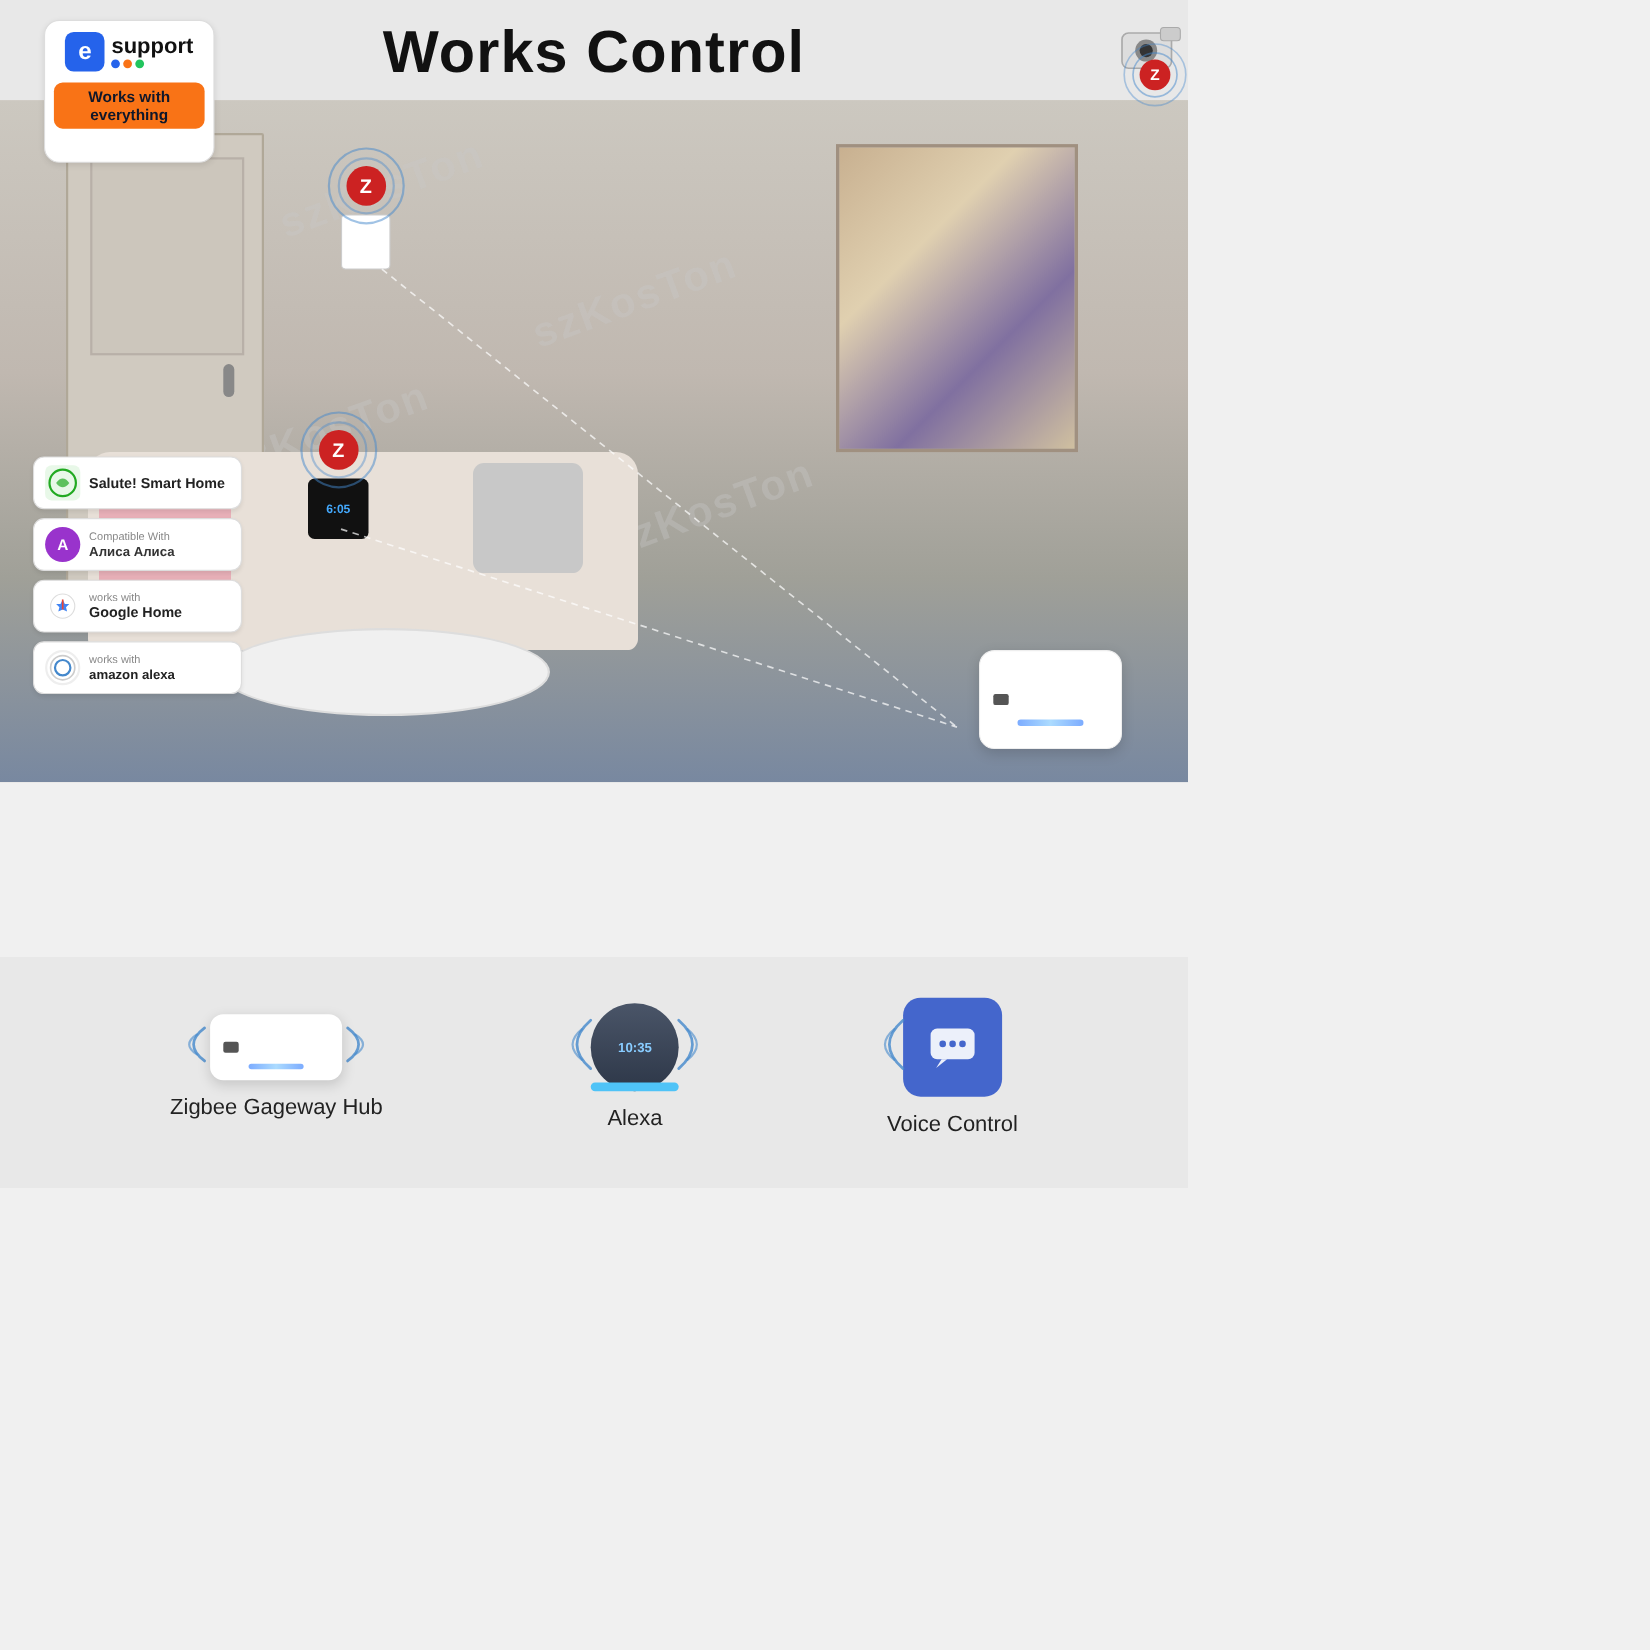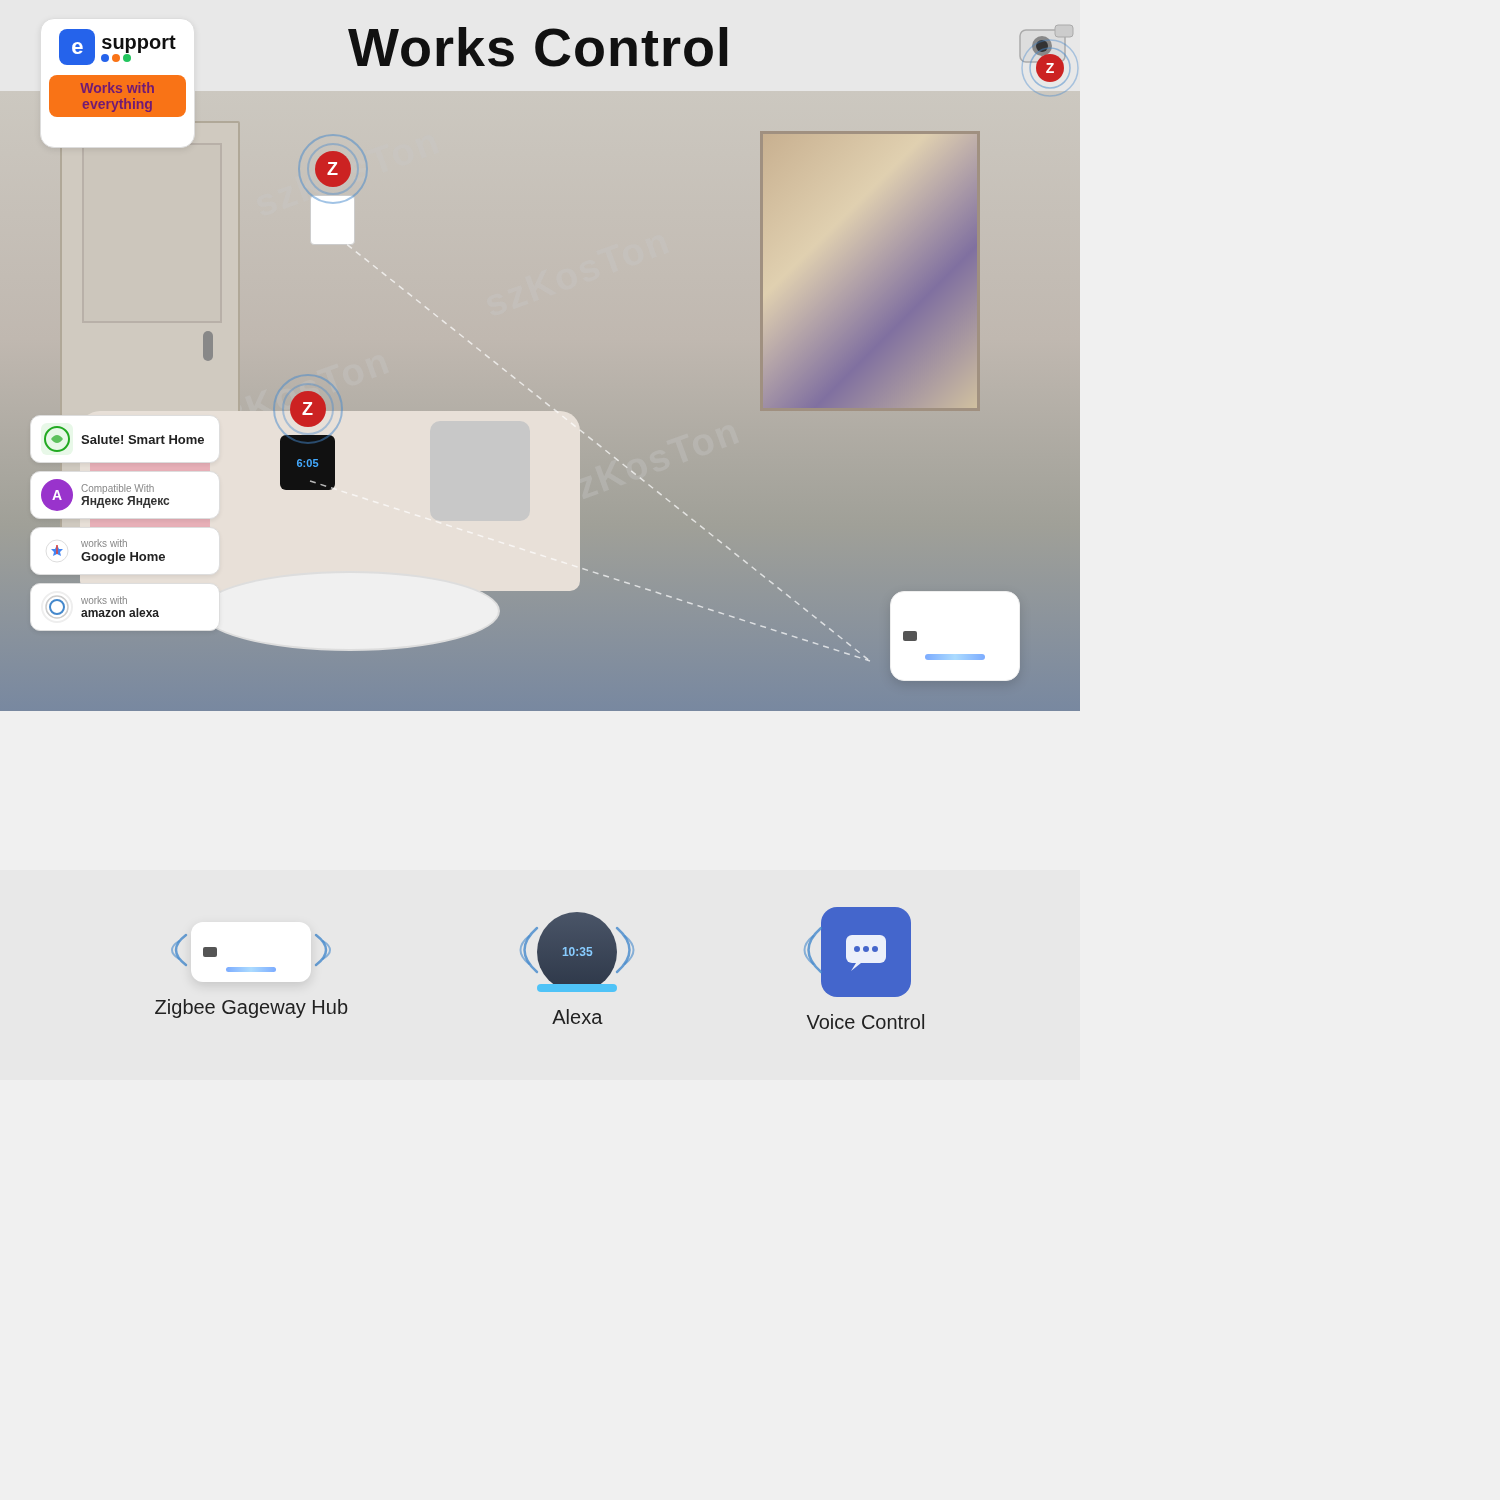--- a/index.html
+++ b/index.html
@@ -84,21 +84,21 @@
       gap: 3px;
       margin-top: 2px;
     }
     .dot-blue { width: 8px; height: 8px; background: #2563eb; border-radius: 50%; }
     .dot-orange { width: 8px; height: 8px; background: #f97316; border-radius: 50%; }
     .dot-green { width: 8px; height: 8px; background: #22c55e; border-radius: 50%; }
     .esupport-banner {
       background: #f97316;
       border-radius: 8px;
       padding: 5px 12px;
-      color: #701a75;
+      color: #0f172a;
       font-size: 14px;
       font-weight: 700;
       text-align: center;
       width: 100%;
       margin-top: 4px;
     }
 
     
     .room-area {
       position: relative;
@@ -608,21 +608,21 @@
       </div>
       <div class="badge-text-col">
         <span class="badge-main">Salute! Smart Home</span>
       </div>
     </div>
 
     <div class="badge-item">
       <div class="badge-icon badge-icon-alice" style="font-size:14px;font-weight:900;">A</div>
       <div class="badge-text-col">
         <span class="badge-small">Compatible With</span>
-        <span class="badge-alice-main">Яндекс Яндекс</span>
+        <span class="badge-alice-main">Алиса Алиса</span>
       </div>
     </div>
 
     <div class="badge-item">
       <div class="badge-icon badge-icon-google">
         <svg width="28" height="28" viewBox="0 0 28 28">
           <circle cx="14" cy="14" r="11" fill="none" stroke="#ddd" stroke-width="1"></circle>
           <path d="M14 8 L12 12 L8 12 L11 15 L10 19 L14 17 L18 19 L17 15 L20 12 L16 12 Z" fill="#4285f4"></path>
           <path d="M14 8 L14 17" fill="none" stroke="#ea4335" stroke-width="1.5"></path>
         </svg>

